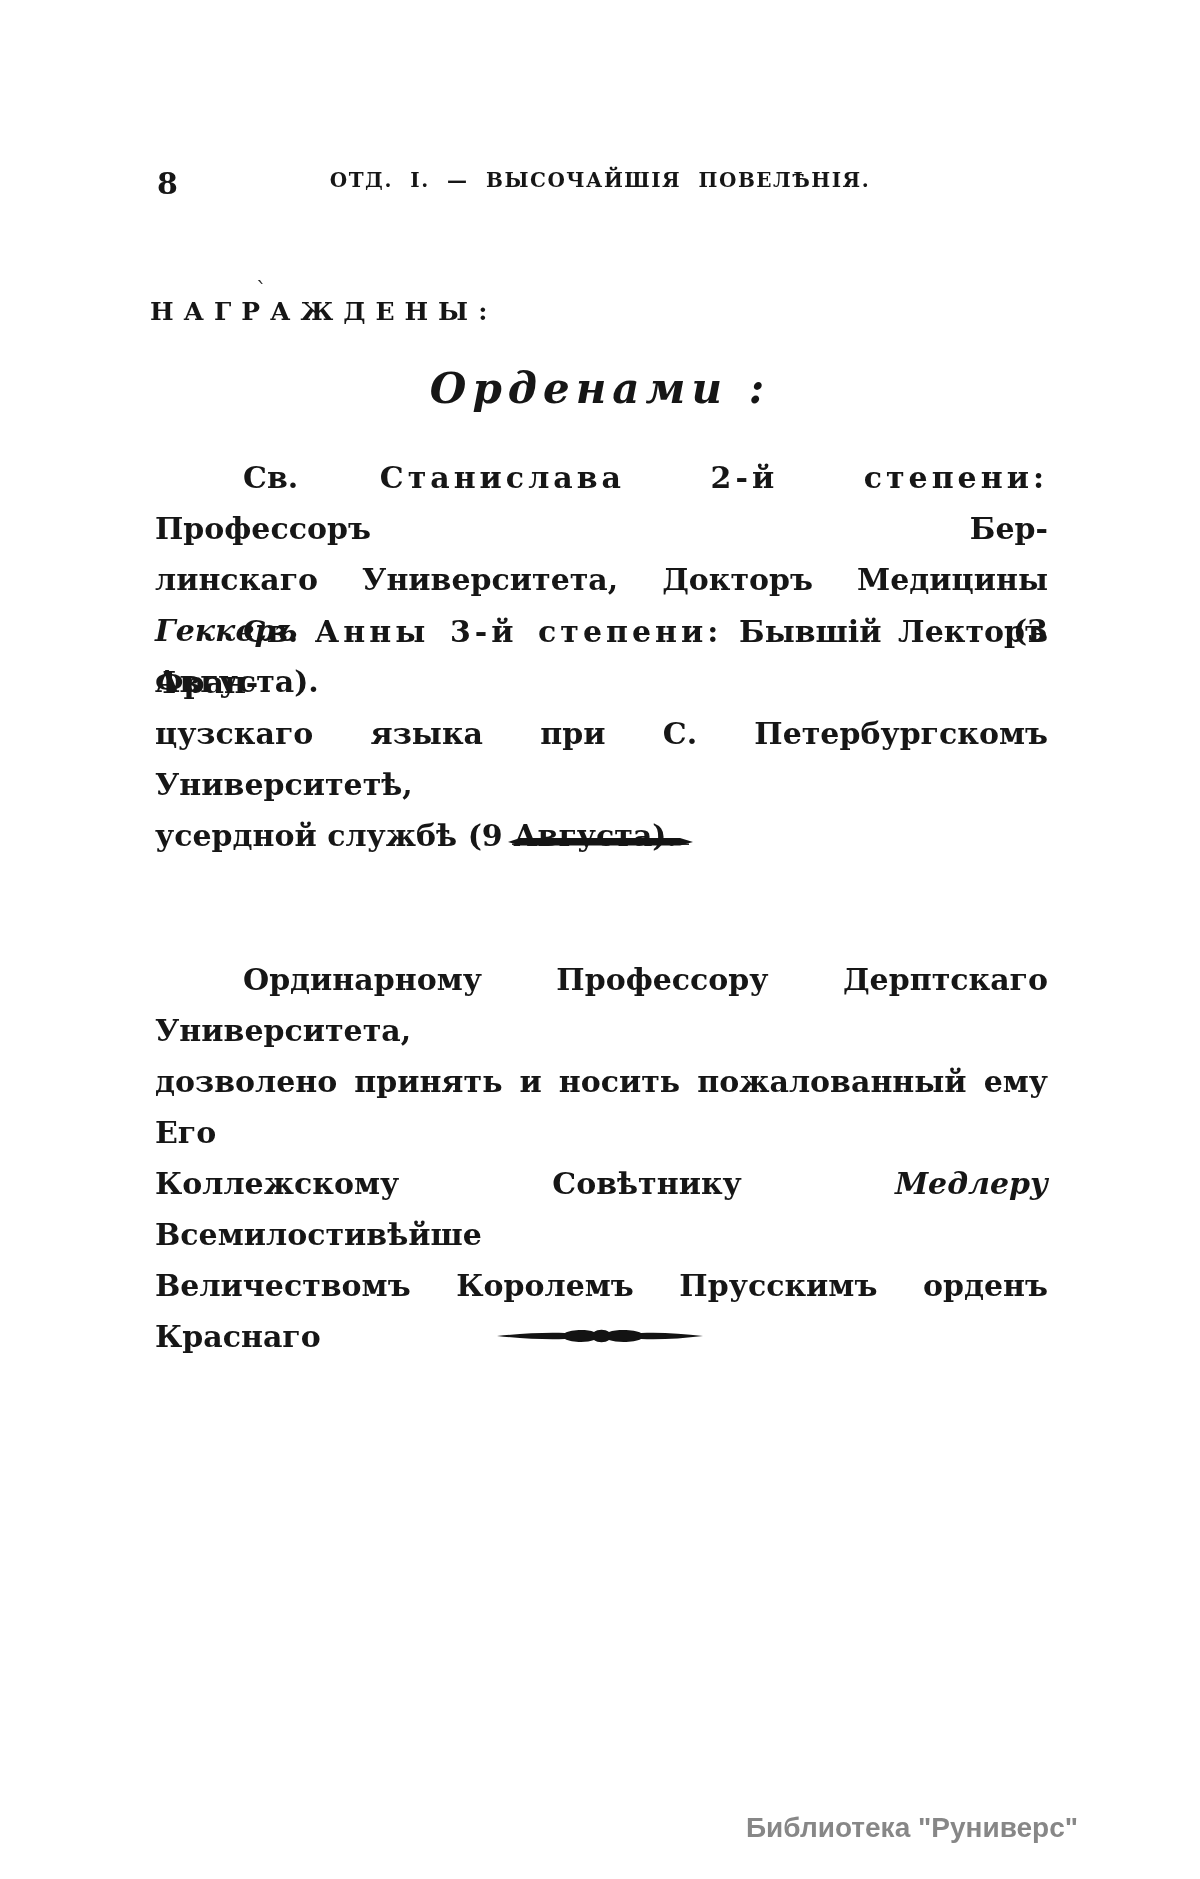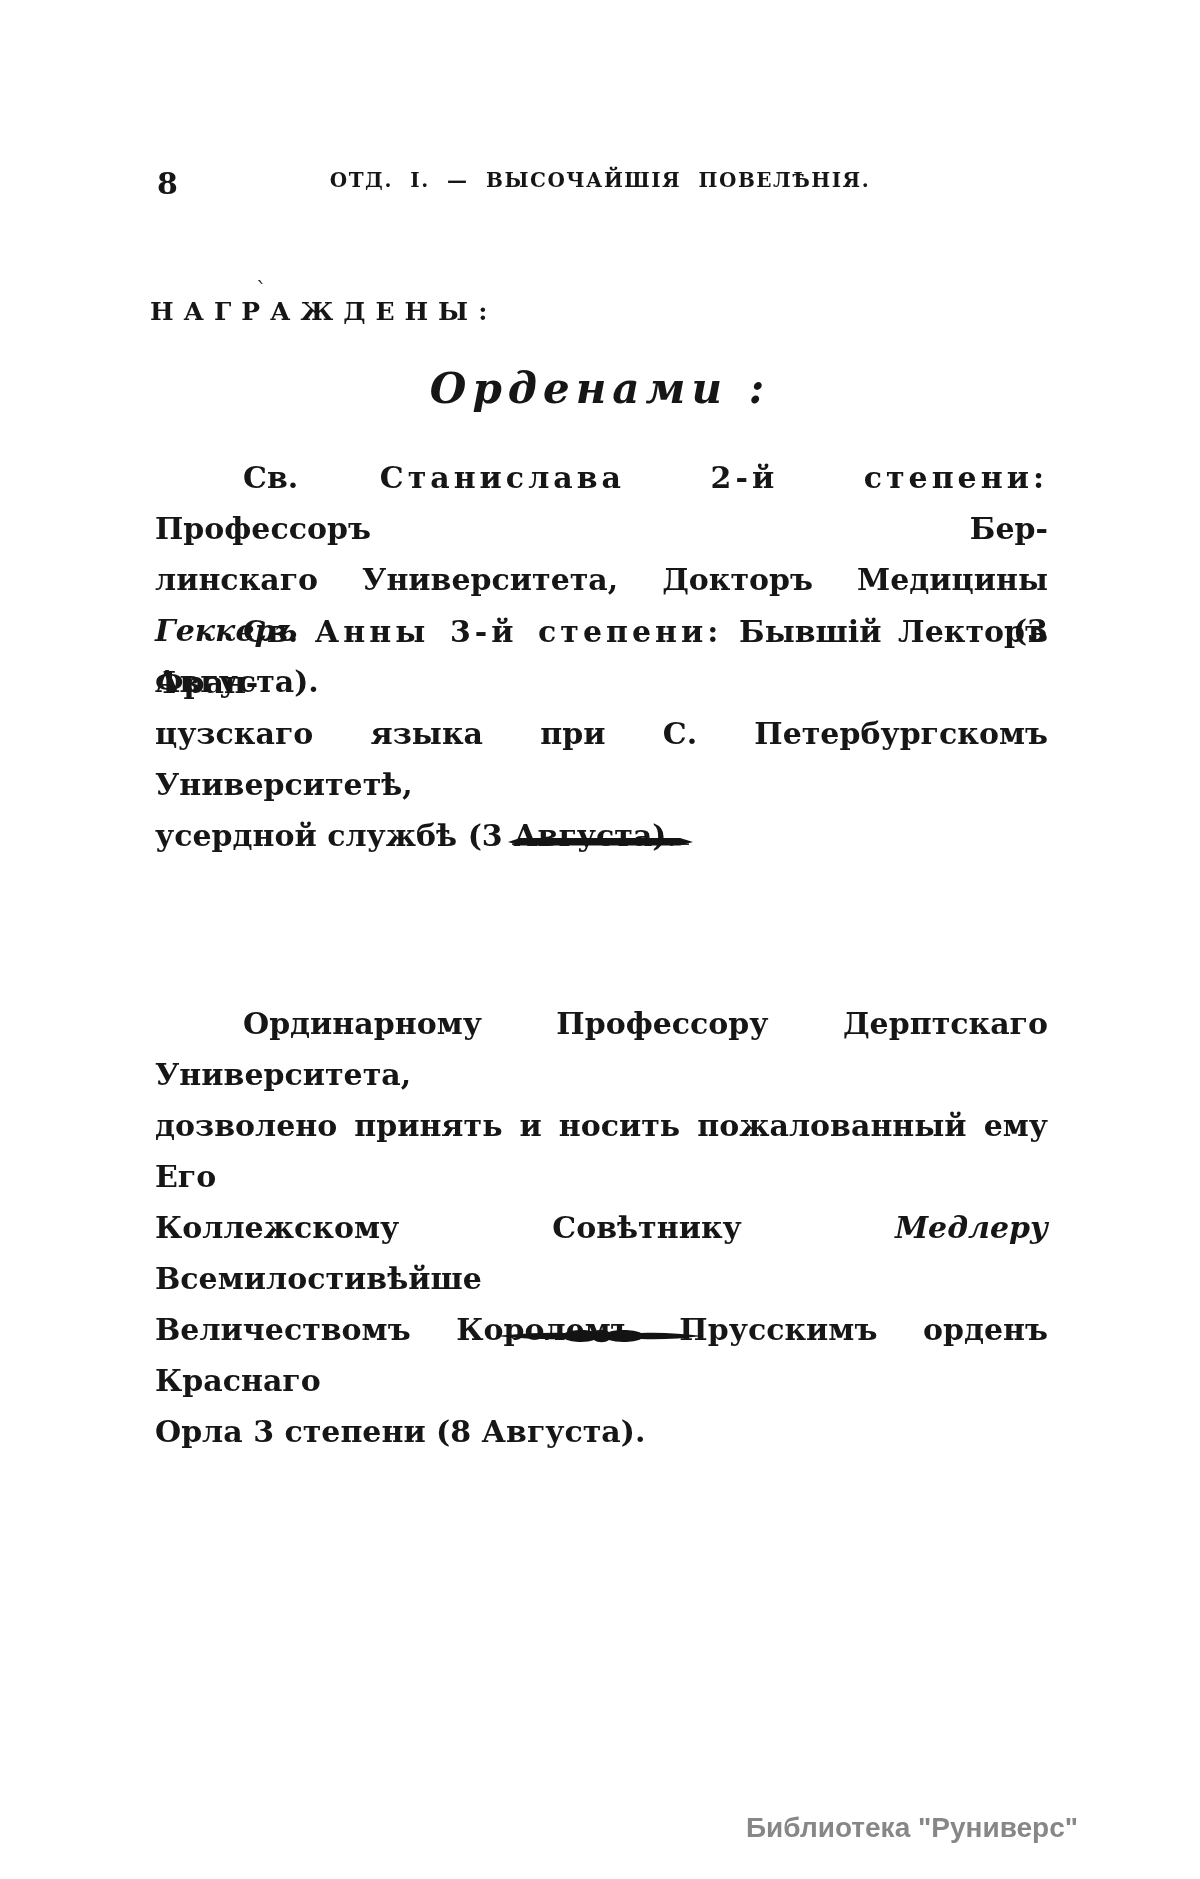--- a/index.html
+++ b/index.html
@@ -135,36 +135,35 @@
 
   <div class="para" id="para-0" style="top:452px">
       <div class="line justify indent"><span>Св. </span><span class="em-spaced">Станислава 2-й степени:</span><span> Профессоръ Бер-</span></div>
       <div class="line justify"><span>линскаго Университета, Докторъ Медицины </span><span class="em-italic">Геккеръ</span><span> (3</span></div>
       <div class="line last"><span>Августа).</span></div>
     </div>
 
   <div class="para" id="para-1" style="top:606px">
       <div class="line justify indent"><span>Св. </span><span class="em-spaced">Анны 3-й степени:</span><span> Бывшій Лекторъ Фран-</span></div>
       <div class="line justify"><span>цузскаго языка при С. Петербургскомъ Университетѣ,</span></div>
-      <div class="line last"><span>усердной службѣ (3 Августа).</span></div>
+      <div class="line last"><span>усердной службѣ (9 Августа).</span></div>
     </div>
 
   <div class="divider1">
     <svg width="185" height="12" viewBox="0 0 185 12">
       <polygon points="0,6 12,2 172,2 185,6 172,9.5 12,9.5" fill="#141414"></polygon>
       <rect x="4" y="7.5" width="177" height="1.4" fill="#141414"></rect>
     </svg>
   </div>
 
-  <div class="para" id="para-2" style="top:998px">
+  <div class="para" id="para-2" style="top:954px">
       <div class="line justify indent"><span>Ординарному Профессору Дерптскаго Университета,</span></div>
       <div class="line justify"><span>дозволено принять и носить пожалованный ему Его</span></div>
       <div class="line justify"><span>Коллежскому Совѣтнику </span><span class="em-italic">Медлеру</span><span> Всемилостивѣйше</span></div>
       <div class="line justify"><span>Величествомъ Королемъ Прусскимъ орденъ Краснаго</span></div>
-      <div class="line last"><span>Орла 3 степени (8 Августа).</span></div>
     </div>
 
   <div class="divider2">
     <svg width="206" height="16" viewBox="0 0 206 16">
       <path d="M0,8 C25,5.5 50,4 68,5 C74,1.5 90,1 97,4 C101,1 108,1 112,4 C120,1 138,1.5 144,5 C162,4 185,5.5 206,8
                C185,10.5 162,12 144,11 C138,14.5 120,15 112,12 C108,15 101,15 97,12 C90,15 74,14.5 68,11
                C50,12 25,10.5 0,8 Z" fill="#131313"></path>
     </svg>
   </div>
 

